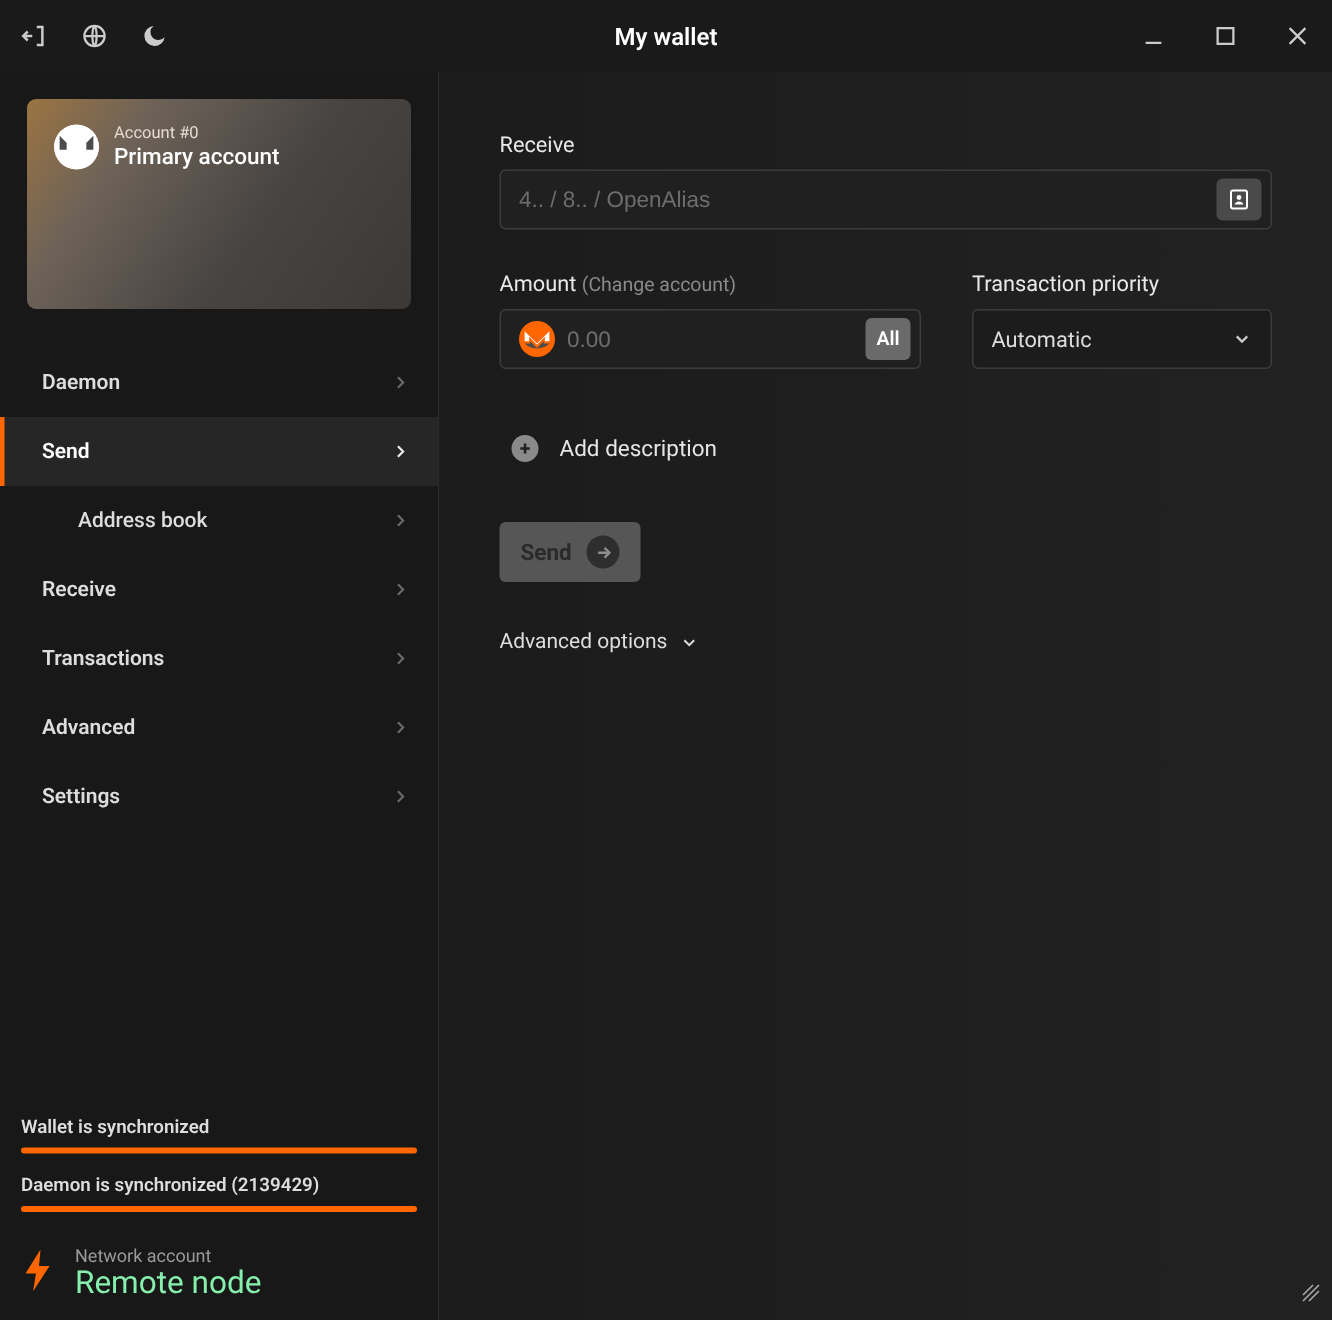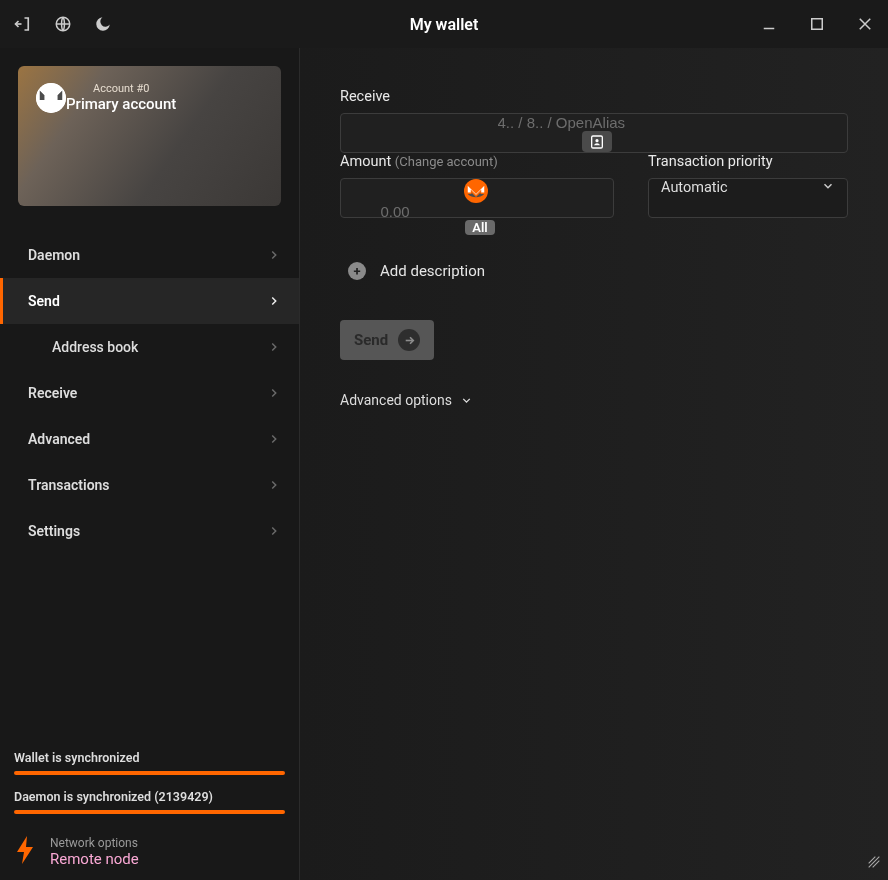--- a/index.html
+++ b/index.html
@@ -67,21 +67,21 @@
     margin: 18px 18px 10px 18px;
     height: 140px;
     border-radius: 6px;
     padding: 16px 18px;
     background: linear-gradient(125deg, #9b7442 0%, #6d6258 25%, #474442 60%, #3b3836 100%);
     position: relative;
     overflow: hidden;
     color: #fff;
   }
   .account-card .hdr {
-    display: flex; align-items: center;  text-align: center;
+    display: flex; align-items: center; gap: 10px;
   }
   .monero-logo {
     width: 30px; height: 30px; border-radius: 50%;
     background: #fff;
     display: flex; align-items: flex-end; justify-content: center;
     position: relative;
     overflow: hidden;
     flex-shrink: 0;
   }
   .monero-logo svg { width: 30px; height: 30px; }
@@ -140,35 +140,34 @@
     border-radius: 2px;
     margin-top: 6px;
   }
   .net-status {
     display: flex; gap: 12px; align-items: center;
     margin-top: 22px;
   }
   .bolt { color: #ff6600; }
   .bolt svg { width: 24px; height: 28px; }
   .net-text .l1 { font-size: 12px; color: #9a9a9a; }
-  .net-text .l2 { font-size: 15px; color: #f9a8d4; }
+  .net-text .l2 { font-size: 21px; color: #86efac; }
   
   .fld-label { font-size: 14.5px; color: #e8e8e8; margin-bottom: 8px; }
   .fld-sub { font-size: 13px; color: #8a8a8a; font-weight: 400; }
-  .row { display: flex; gap: 34px; }
+  .row { display: flex; gap: 34px; margin-top: 28px; }
   .col { flex: 1; }
   .col.narrow { flex: 0 0 200px; }
   .input-wrap {
     display: flex; align-items: center;
     background: #202020;
     border: 1px solid #3c3c3c;
     border-radius: 4px;
     height: 40px;
     padding: 0 6px 0 12px;
-    flex-direction: column;
   }
   .input-wrap input {
     flex: 1;
     background: transparent;
     border: none;
     outline: none;
     color: #ddd;
     font-size: 15px;
   }
   .input-wrap input::placeholder { color: #6d6d6d; }
@@ -181,21 +180,21 @@
     display: flex; align-items: center; justify-content: center;
     color: #fff;
     font-size: 13px; font-weight: 600;
     cursor: pointer;
   }
   .input-prefix {
     width: 24px; height: 24px; margin-right: 8px;
   }
   .input-prefix svg { width: 24px; height: 24px; }
   .select-wrap {
-    display: flex; align-items: flex-start;
+    display: flex; align-items: center;
     background: #1c1c1c;
     border: 1px solid #3c3c3c;
     border-radius: 4px;
     height: 40px;
     padding: 0 12px;
     cursor: pointer;
     color: #ddd;
     font-size: 14.5px;
   }
   .select-wrap .chev { margin-left: auto; color: #ccc; }
@@ -335,29 +334,29 @@
       </div>
       <div class="nav-item">
         <span>Receive</span>
         <span class="chev">
             <svg viewBox="0 0 24 24" fill="none" stroke="currentColor" stroke-width="2.5">
               <path d="M9 6l6 6-6 6"></path>
             </svg>
           </span>
       </div>
       <div class="nav-item">
+        <span>Transactions</span>
+        <span class="chev">
+            <svg viewBox="0 0 24 24" fill="none" stroke="currentColor" stroke-width="2.5">
+              <path d="M9 6l6 6-6 6"></path>
+            </svg>
+          </span>
+      </div>
+      <div class="nav-item">
         <span>Advanced</span>
-        <span class="chev">
-            <svg viewBox="0 0 24 24" fill="none" stroke="currentColor" stroke-width="2.5">
-              <path d="M9 6l6 6-6 6"></path>
-            </svg>
-          </span>
-      </div>
-      <div class="nav-item">
-        <span>Transactions</span>
         <span class="chev">
             <svg viewBox="0 0 24 24" fill="none" stroke="currentColor" stroke-width="2.5">
               <path d="M9 6l6 6-6 6"></path>
             </svg>
           </span>
       </div>
       <div class="nav-item">
         <span>Settings</span>
         <span class="chev">
             <svg viewBox="0 0 24 24" fill="none" stroke="currentColor" stroke-width="2.5">
@@ -372,21 +371,21 @@
       <div class="sync-bar"></div>
       <div class="sync-label">Daemon is synchronized (2139429)</div>
       <div class="sync-bar"></div>
       <div class="net-status">
         <div class="bolt">
           <svg viewBox="0 0 24 28" fill="currentColor">
               <path d="M13 0L3 16h7l-2 12 11-17h-7l1-11z"></path>
             </svg>
         </div>
         <div class="net-text">
-          <div class="l1">Network options</div>
+          <div class="l1">Network account</div>
           <div class="l2">Remote node</div>
         </div>
       </div>
     </div>
   </div>
 
   <div class="main">
     <div class="fld-label">Receive</div>
     <div class="input-wrap">
       <input type="text" placeholder="4.. / 8.. / OpenAlias" style="">

